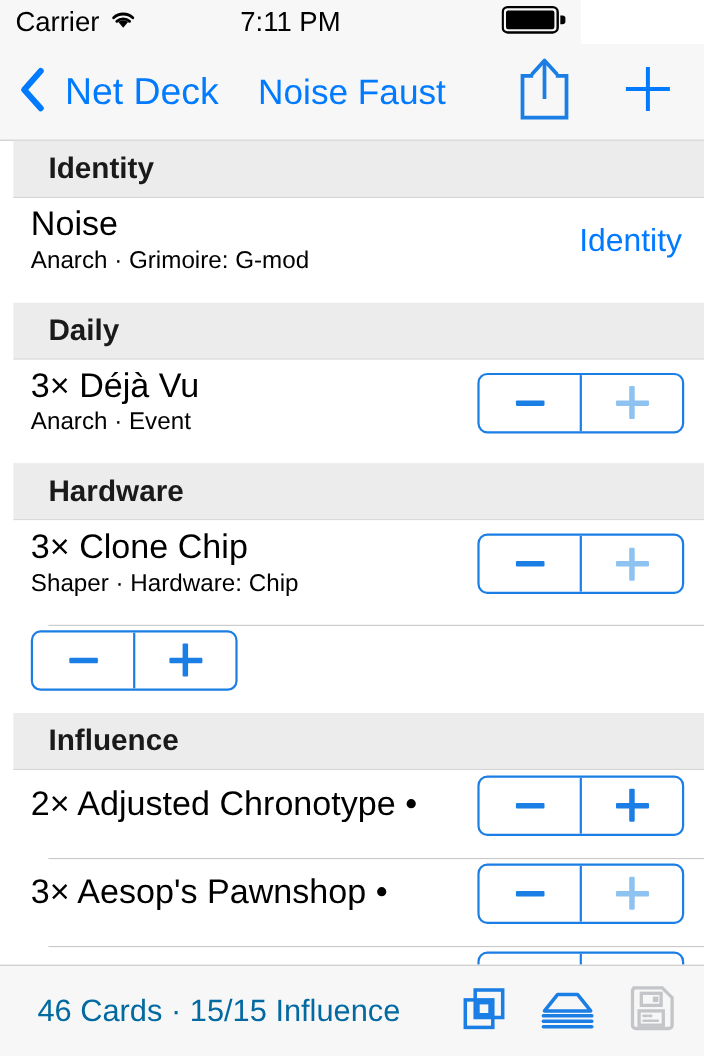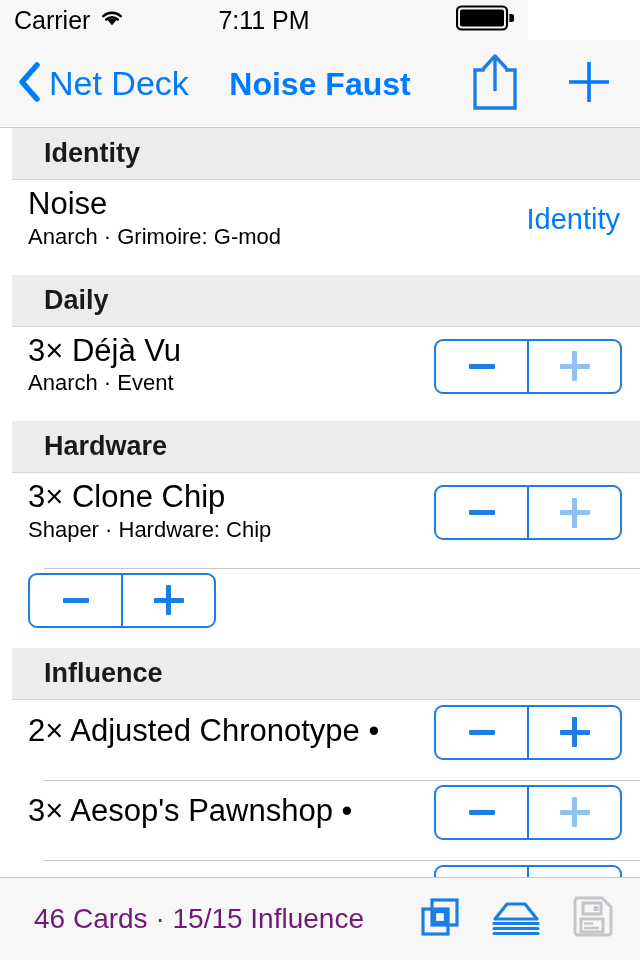--- a/index.html
+++ b/index.html
@@ -69,35 +69,35 @@
     border-bottom: 1px solid #c9c9c9;
     box-sizing: border-box;
   }
   .nav-back {
     position: absolute;
     left: 16px;
     top: 50%;
     transform: translateY(-50%);
     display: flex;
     align-items: center;
-    gap: 7px;
+    gap: 17px;
     cursor: pointer;
   }
   .nav-back-label {
     font-size: 34px;
     color: #007aff;
   }
   .nav-title {
     position: absolute;
     left: 0; right: 0;
     top: 50%;
     transform: translateY(-50%);
     text-align: center;
     font-size: 32px;
-    font-weight: bold;
+    font-weight: normal;
     color: #007aff;
   }
   .nav-share {
     position: absolute;
     left: 458px;
     top: 50%;
     transform: translateY(-50%);
     width: 74px;
     height: 74px;
     display: flex;
@@ -248,21 +248,21 @@
     background: #f7f7f7;
     border-top: 1px solid #c9c9c9;
     box-sizing: border-box;
     display: flex;
     align-items: center;
   }
   .toolbar-status {
     position: absolute;
     left: 34px;
     font-size: 28px;
-    color: #701a75;
+    color: #0369a1;
     white-space: nowrap;
   }
   .toolbar-icons {
     position: absolute;
     right: 22px;
     display: flex;
     align-items: center;
     gap: 24px;
   }
   .tb-btn {

